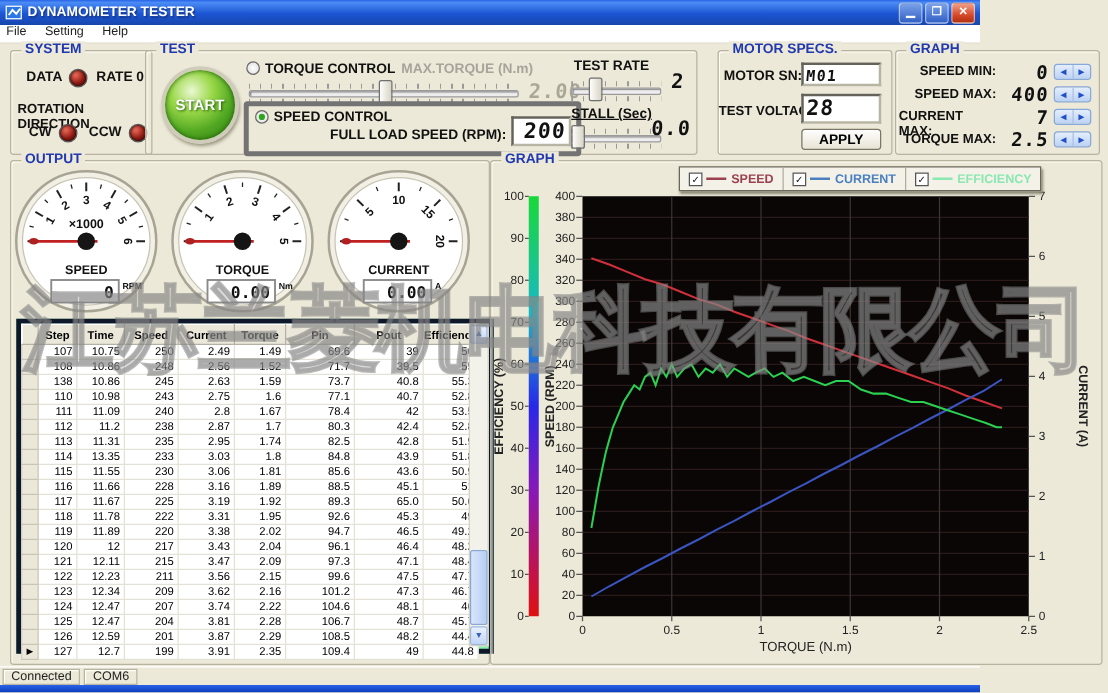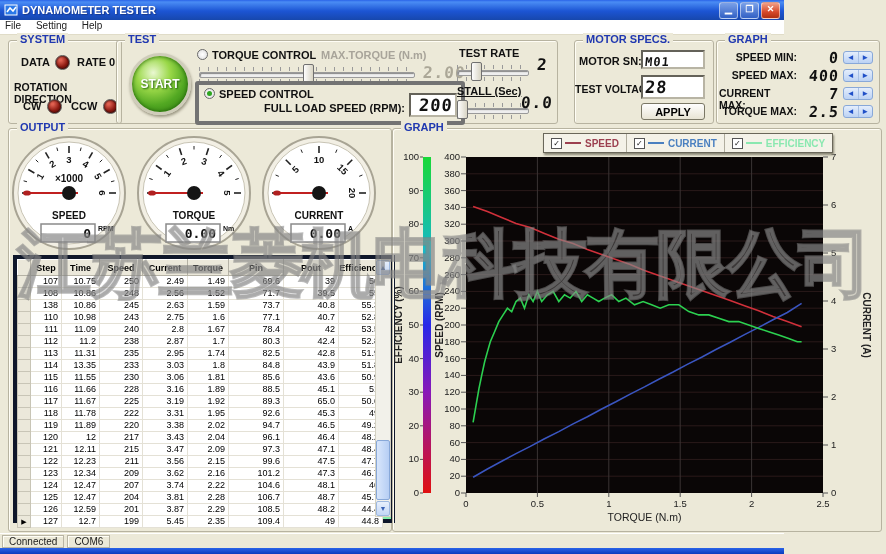--- a/index.html
+++ b/index.html
@@ -551,21 +551,21 @@
                 <td>2.29</td>
                 <td>108.5</td>
                 <td>48.2</td>
                 <td>44.4</td>
               </tr>
               <tr>
                 <td class="sel">▶</td>
                 <td>127</td>
                 <td>12.7</td>
                 <td>199</td>
-                <td>5.45</td>
+                <td>3.91</td>
                 <td>2.35</td>
                 <td>109.4</td>
                 <td>49</td>
                 <td>44.8</td>
               </tr>
             </tbody>
           </table>
         <div class="vscroll" style="right:0;top:0;height:258px;">
           <div class="varrow" style="top:0;">▲</div>
           <div class="vthumb" style="top:180px;height:60px;"></div>

